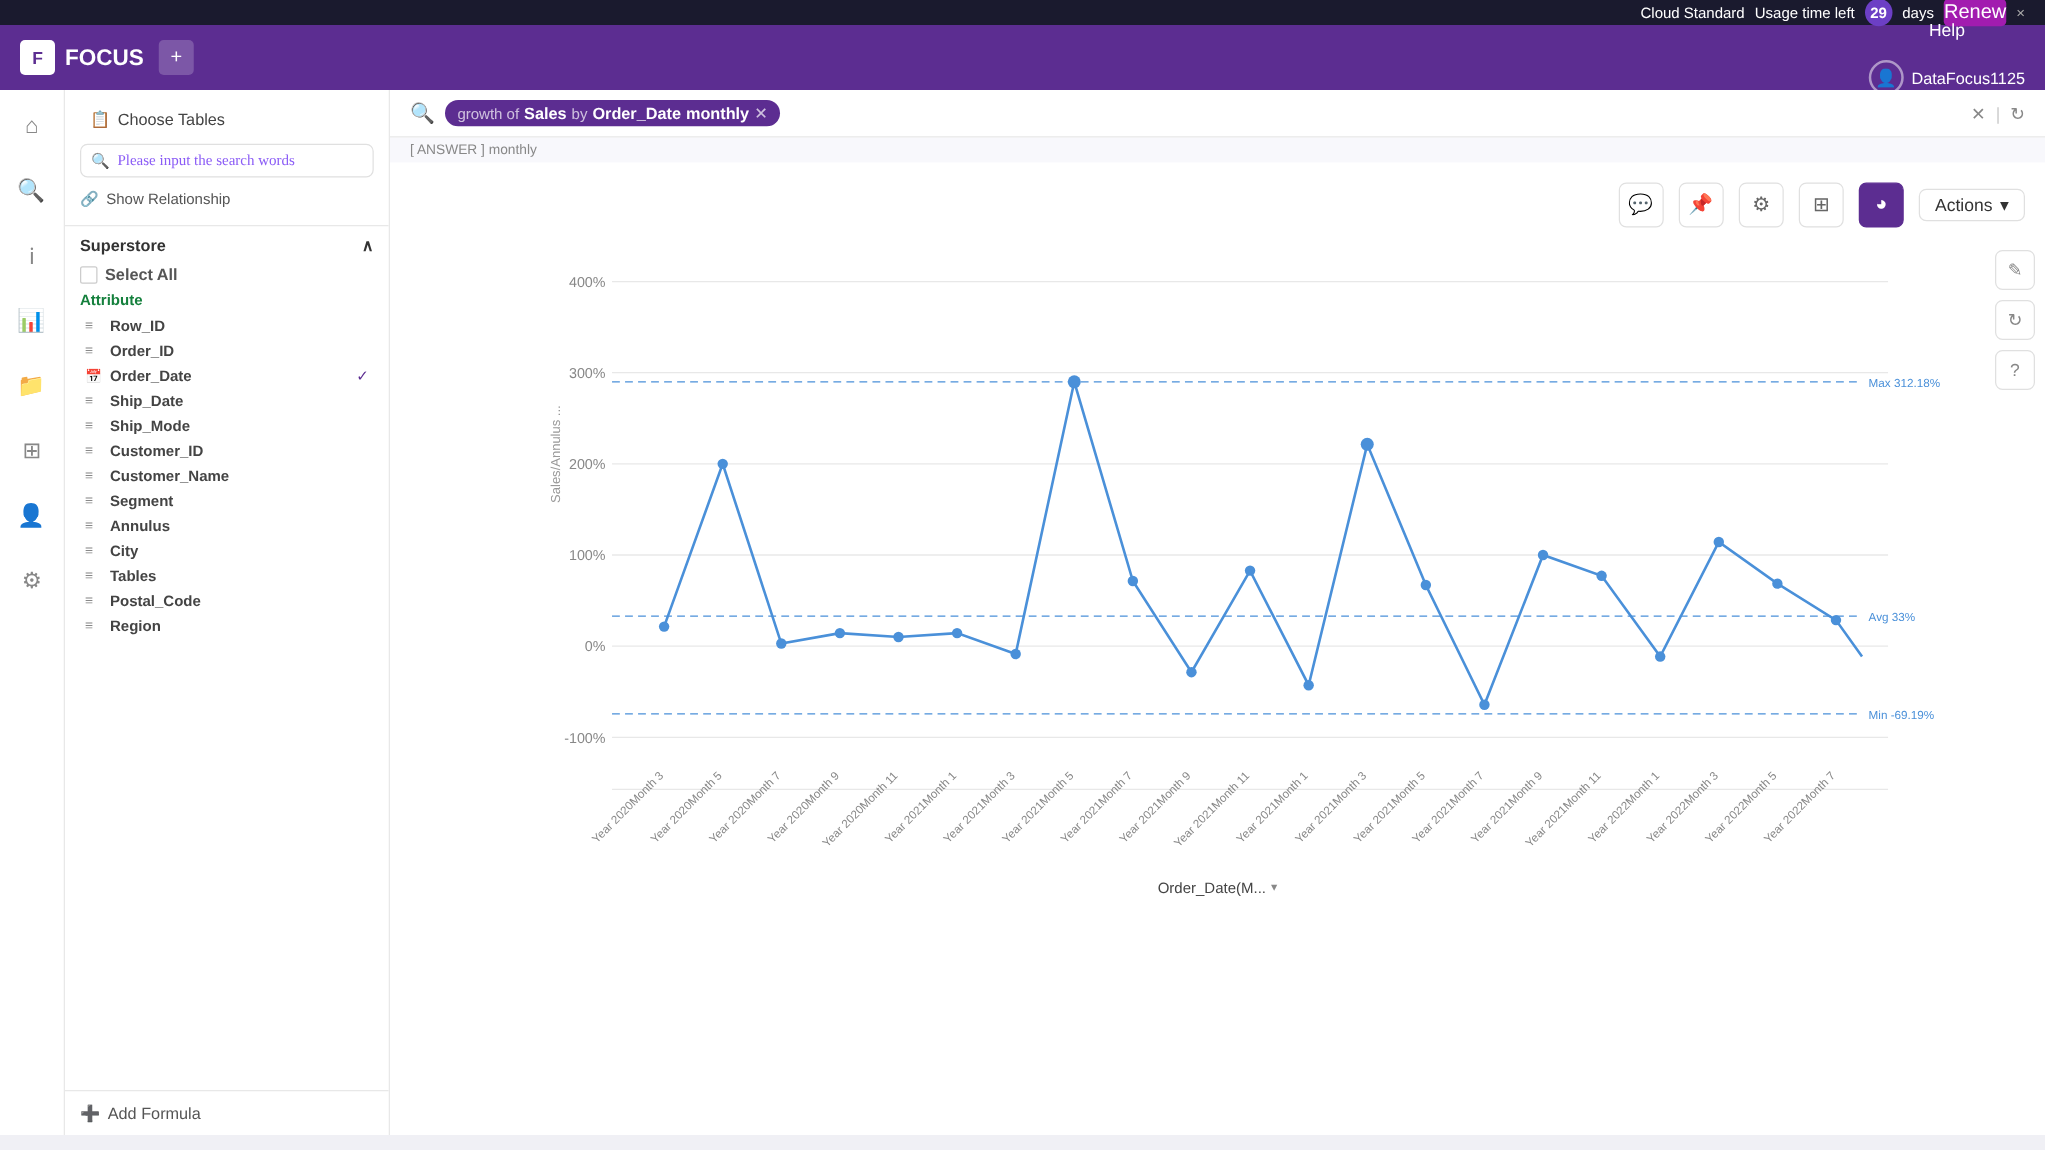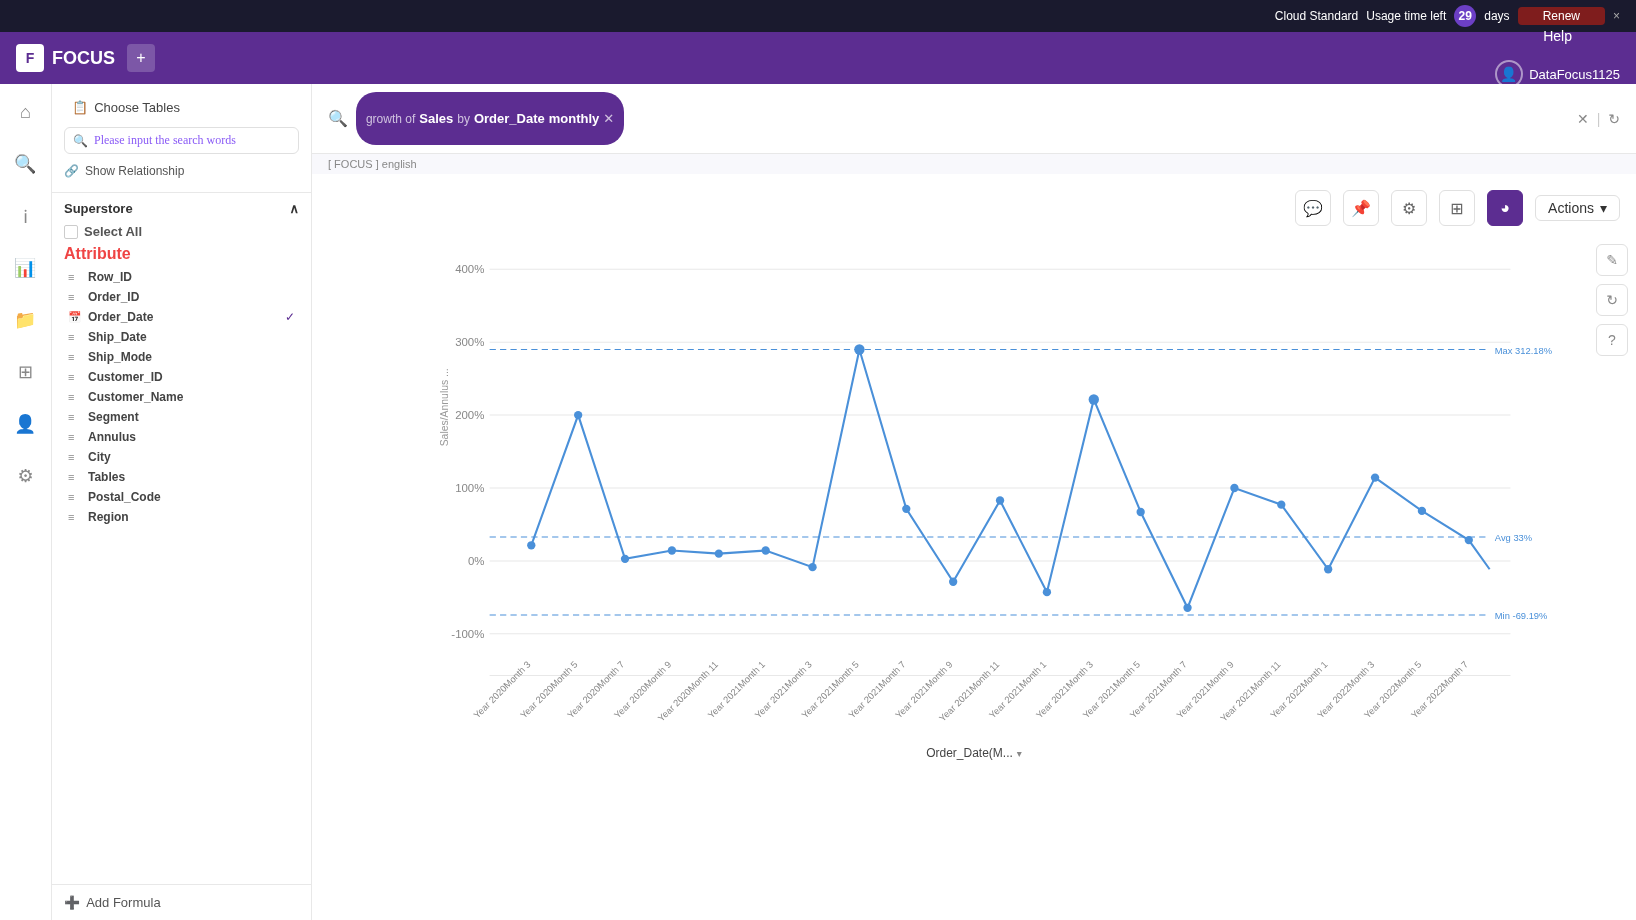--- a/index.html
+++ b/index.html
@@ -2,35 +2,35 @@
 <html><head>
   <meta charset="utf-8">
   <style>
     * { box-sizing: border-box; margin: 0; padding: 0; }
     body { font-family: -apple-system, BlinkMacSystemFont, 'Segoe UI', sans-serif; background: #f0f0f5; overflow: hidden; }
 
     
     .top-banner {
       background: #1a1a2e;
       color: #fff;
-      height: 32px;
+      height: 20px;
       display: flex;
       align-items: center;
       justify-content: flex-end;
       padding: 0 16px;
       font-size: 12px;
       gap: 8px;
     }
     .top-banner .renew-btn {
-      background: #7f1d1d;
+      background: #a21caf;
       color: #fff;
       border: none;
       border-radius: 4px;
-      padding: 2px 25px;
-      font-size: 12px;
+      padding: 2px 0;
+      font-size: 16px;
       cursor: pointer;
     }
     .days-badge {
       background: #6c3fc5;
       color: #fff;
       border-radius: 50%;
       width: 22px; height: 22px;
       display: inline-flex; align-items: center; justify-content: center;
       font-weight: bold; font-size: 12px;
     }
@@ -104,21 +104,21 @@
       display: flex; align-items: center; gap: 6px; font-size: 12px; color: #555; cursor: pointer; padding: 2px 0;
     }
     .table-section { padding: 8px 12px; flex: 1; overflow-y: auto; }
     .table-header {
       display: flex; align-items: center; justify-content: space-between;
       font-size: 13px; font-weight: 600; color: #333; margin-bottom: 8px; cursor: pointer;
     }
     .select-all-row {
       display: flex; align-items: center; gap: 6px; font-size: 13px; color: #555; margin-bottom: 4px; cursor: pointer; font-weight: bold;
     }
-    .attribute-label { font-size: 16px; color: #ef4444; font-weight: 600; margin: 6px 0 4px 0; }
+    .attribute-label { font-size: 12px; color: #15803d; font-weight: 600; margin: 6px 0 4px 0; }
     .field-item {
       display: flex; align-items: center; gap: 6px; padding: 3px 4px; font-size: 12px; color: #444;
       cursor: pointer; border-radius: 4px; position: relative;
     }
     .field-icon { color: #888; font-size: 11px; width: 14px; }
     .field-name { flex: 1; font-weight: bold; }
     .field-check { color: #5c2d91; }
     .add-formula-btn {
       display: flex; align-items: center; gap: 6px; font-size: 13px; color: #555;
       padding: 10px 12px; border-top: 1px solid #e8e8e8; cursor: pointer;
@@ -137,21 +137,21 @@
       background: #fff;
       border-bottom: 1px solid #e8e8e8;
       padding: 8px 16px;
       display: flex;
       align-items: center;
       gap: 8px;
     }
     .search-icon-wrap { color: #888; font-size: 16px; }
     .search-pill {
       background: #5c2d91; color: #fff; border-radius: 20px;
-      padding: 19px 10px; font-size: 13px; display: flex; align-items: center; gap: 4px;
+      padding: 3px 10px; font-size: 13px; display: flex; align-items: center; gap: 4px;
     }
     .search-pill .keyword { font-weight: 600; }
     .search-pill .connector { color: rgba(255,255,255,0.7); font-size: 12px; }
     .search-pill .close-x { cursor: pointer; opacity: 0.7; }
     .search-bar-spacer { flex: 1; }
     .search-actions { display: flex; align-items: center; gap: 8px; color: #888; font-size: 14px; }
     .answer-label { font-size: 11px; color: #888; padding: 4px 16px; }
 
     
     .chart-container {
@@ -341,21 +341,21 @@
         <span class="keyword">monthly</span>
         <span class="close-x">✕</span>
       </div>
       <div class="search-bar-spacer"></div>
       <div class="search-actions">
         <span style="cursor:pointer;">✕</span>
         <span style="color:#ccc;">|</span>
         <span style="cursor:pointer;">↻</span>
       </div>
     </div>
-    <div class="answer-label">[ FOCUS ]  english</div>
+    <div class="answer-label">[ ANSWER ]  monthly</div>
 
     <div class="chart-container">
 
       <div class="chart-toolbar">
         <div class="toolbar-icon">💬</div>
         <div class="toolbar-icon">📌</div>
         <div class="toolbar-icon">⚙</div>
         <div class="toolbar-icon">⊞</div>
         <div class="toolbar-icon active">◕</div>
         <div class="actions-btn">

